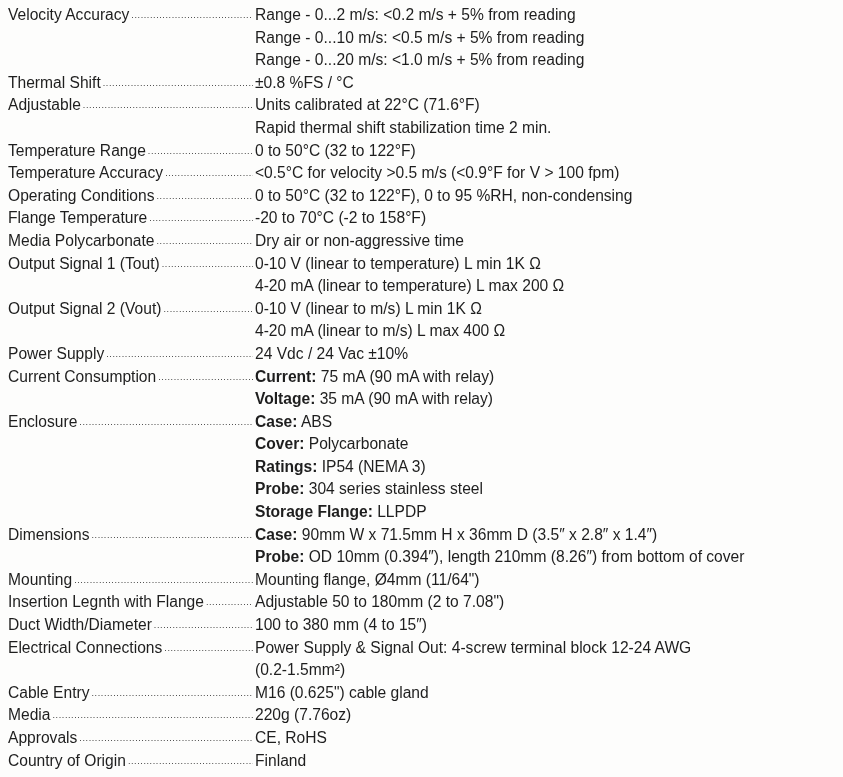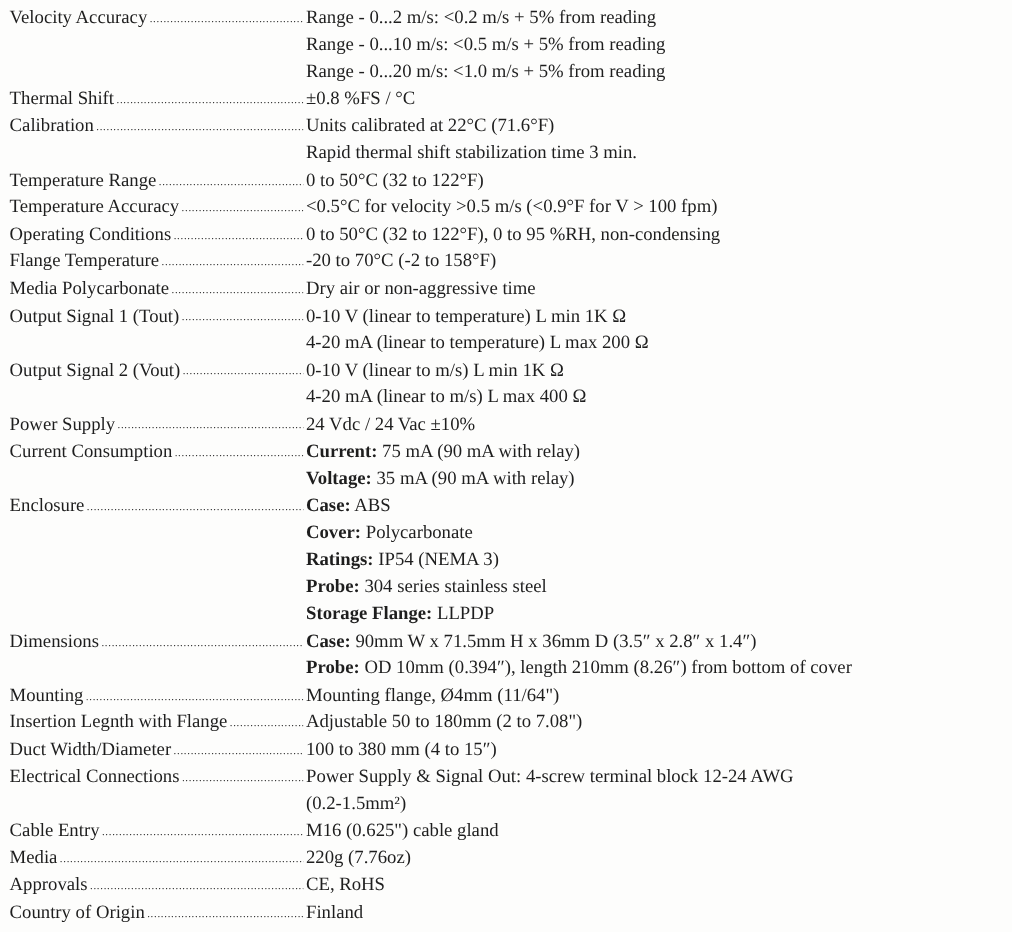--- a/index.html
+++ b/index.html
@@ -10,21 +10,20 @@
     color: #1e1e1e;
   }
   .sheet { position: relative; padding-top: 4px; }
   .row {
     display: flex;
     align-items: baseline;
     height: 22.6px;
     line-height: 22.6px;
     font-size: 15.6px;
     white-space: nowrap;
-    font-family: Liberation Serif, serif;
   }
   .label {
     width: 253px;
     padding-left: 8px;
     box-sizing: border-box;
     display: flex;
     overflow: hidden;
     flex-shrink: 0;
   }
   .label-text { flex-shrink: 0; }
@@ -63,28 +62,28 @@
     </div>
     <div class="row">
       <div class="label">
         <span class="label-text">Thermal Shift</span>
         <span class="leader"></span>
       </div>
       <div class="value"><b></b><span>±0.8 %FS / °C</span></div>
     </div>
     <div class="row">
       <div class="label">
-        <span class="label-text">Calibration</span>
+        <span class="label-text">Adjustable</span>
         <span class="leader"></span>
       </div>
       <div class="value"><b></b><span>Units calibrated at 22°C (71.6°F)</span></div>
     </div>
     <div class="row">
       <div class="label"></div>
-      <div class="value"><b></b><span>Rapid thermal shift stabilization time 3 min.</span></div>
+      <div class="value"><b></b><span>Rapid thermal shift stabilization time 2 min.</span></div>
     </div>
     <div class="row">
       <div class="label">
         <span class="label-text">Temperature Range</span>
         <span class="leader"></span>
       </div>
       <div class="value"><b></b><span>0 to 50°C (32 to 122°F)</span></div>
     </div>
     <div class="row">
       <div class="label">

